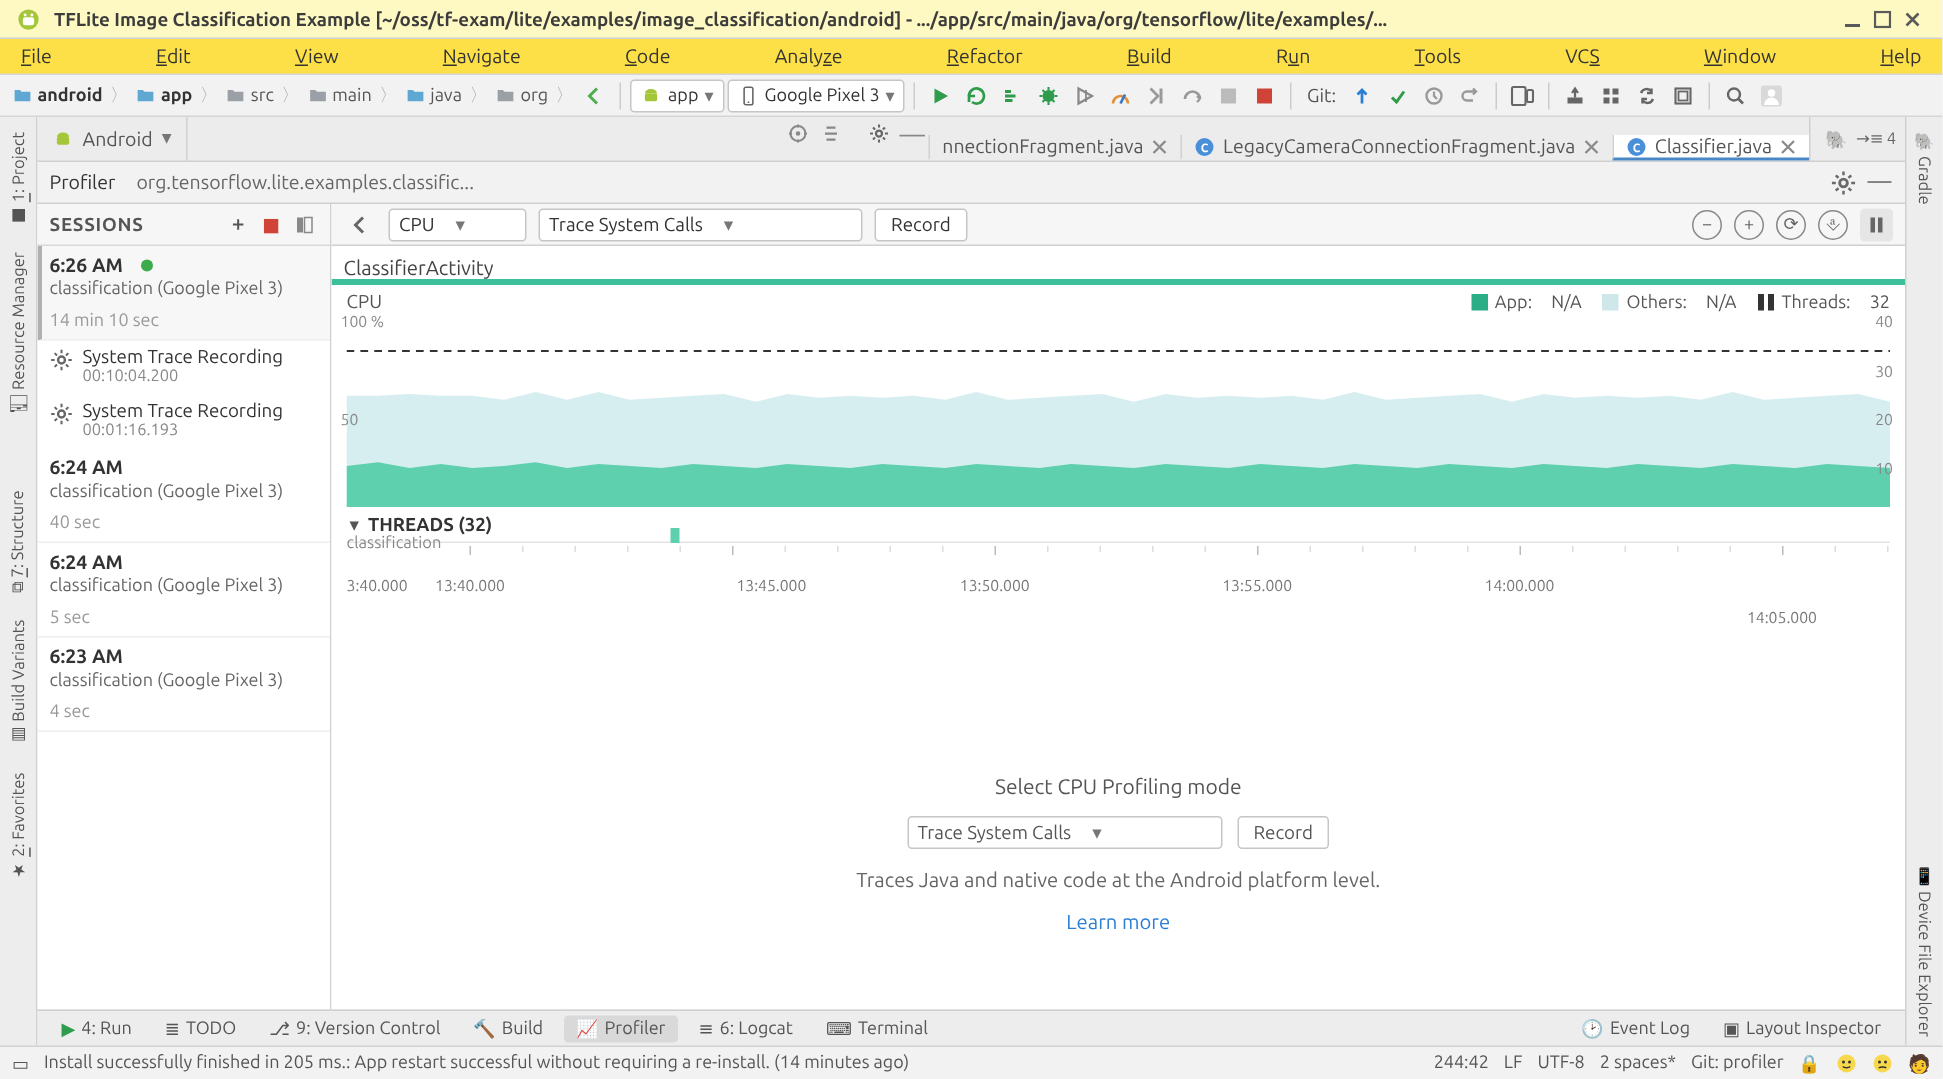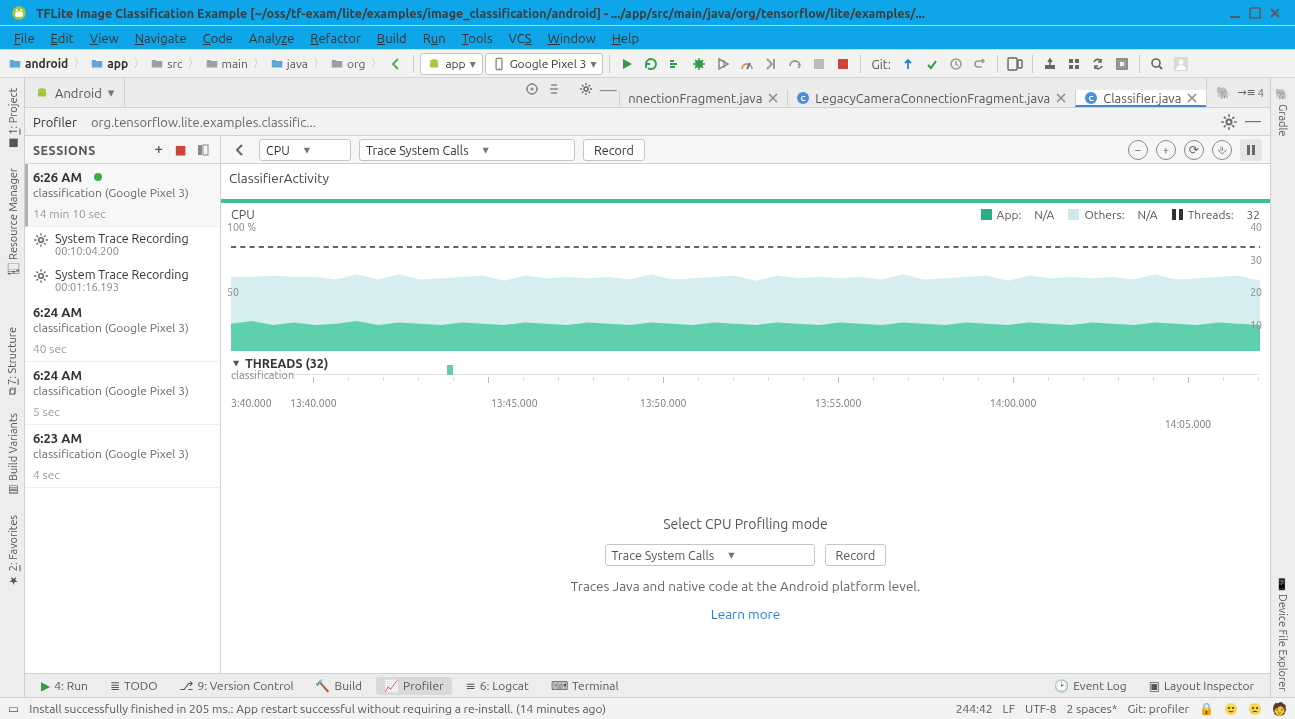--- a/index.html
+++ b/index.html
@@ -10,32 +10,33 @@
     color: #333;
     overflow: hidden;
     -webkit-font-smoothing: antialiased;
   }
   * { box-sizing: border-box; }
   svg { display: block; }
 
   
   .titlebar {
     height: 26px; display: flex; align-items: center; padding: 0 10px;
-    background: #0ea5e9; border-bottom: 1px solid #cfcfcf;
+    background: #fef9c3; border-bottom: 1px solid #cfcfcf;
     font-size: 12.5px; font-weight: 600; color: #3c3c3c;
   }
   .titlebar .spacer { flex: 1; }
   .titlebar .win-btn { width: 20px; height: 20px; display: flex; align-items:center; justify-content:center; color:#5a5a5a; }
   .titlebar .appicon { width: 18px; height: 18px; margin-right: 8px; color:#4caf50; }
 
   
   .menubar {
     height: 24px; display:flex; align-items:center; padding: 0 6px;
-    background:#0ea5e9; border-bottom:1px solid #d5d5d5;
+    background:#fde047; border-bottom:1px solid #d5d5d5;
     font-size:13px;
+    justify-content:space-between;
   }
   .menubar .menuitem { padding: 2px 8px; }
   .menubar .menuitem .u { text-decoration: underline; }
 
   
   .toolbar {
     height: 28px; display:flex; align-items:center; gap:2px; padding: 0 4px;
     background:#f2f2f2; border-bottom:1px solid #d5d5d5;
   }
   .breadcrumbs { display:flex; align-items:center; height:100%; font-size:12px; }
@@ -149,21 +150,21 @@
     display:flex; align-items:center; justify-content:center; color:#666; font-size:12px; line-height:1;
   }
   .pause-btn { width:22px; height:22px; display:flex; align-items:center; justify-content:center; background:#e6e6e6; border-radius:3px; }
 
   
   .main-area {
     position:absolute; left:221px; right:25px; top:164px; bottom:46px;
     background:#fff; overflow:hidden;
   }
   .activity-label {
-    padding:6px 8px 13px 8px; font-size:13.5px; color:#444; border-bottom:4px solid #3dbf9c;
+    padding:6px 8px 0 8px; font-size:13.5px; color:#444; border-bottom:4px solid #3dbf9c;
   }
   .chart-head {
     display:flex; align-items:center; padding:4px 10px 0 10px; font-size:12.5px; color:#555;
   }
   .chart-head .sp { flex:1; }
   .legend { display:flex; align-items:center; gap:14px; font-size:12px; color:#555; }
   .legend .item { display:flex; align-items:center; gap:5px; }
   .swatch { width:11px; height:11px; }
   .chart {
     position:relative; height:130px; margin:0 10px 0 10px;

